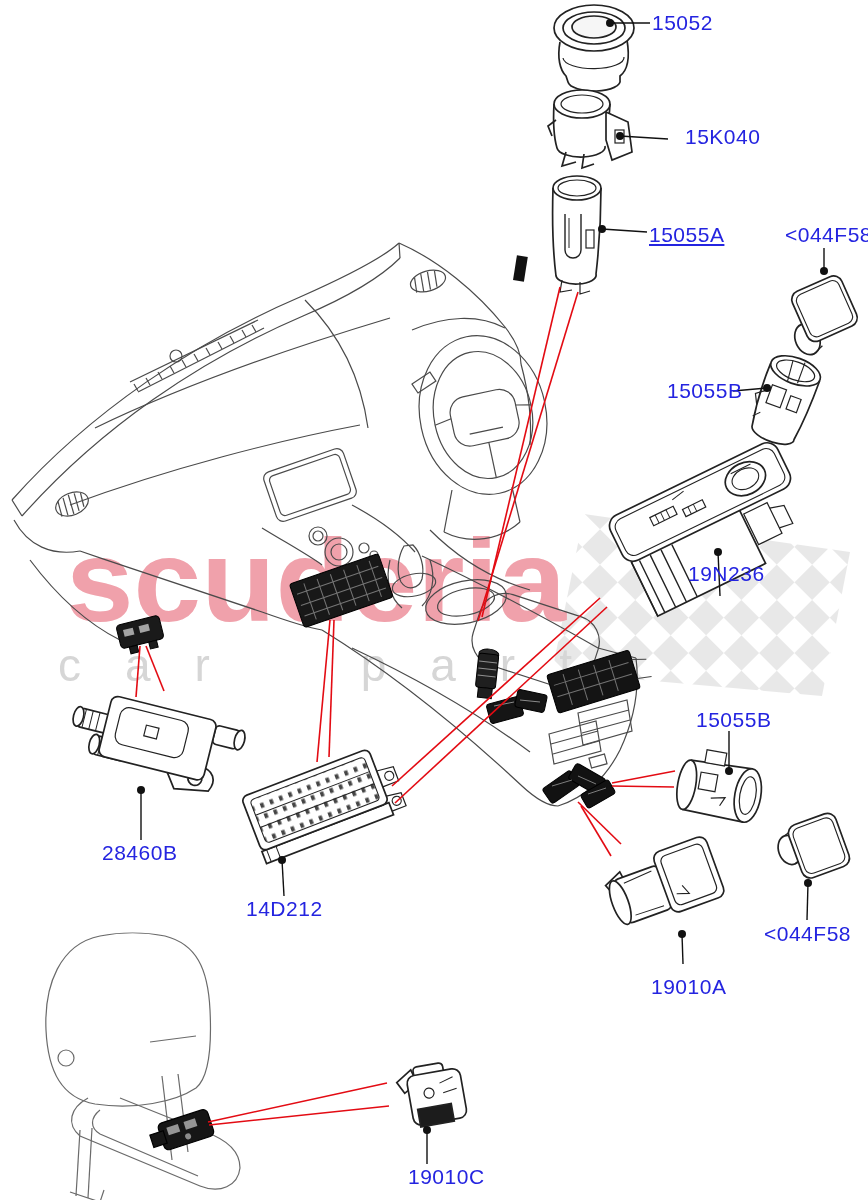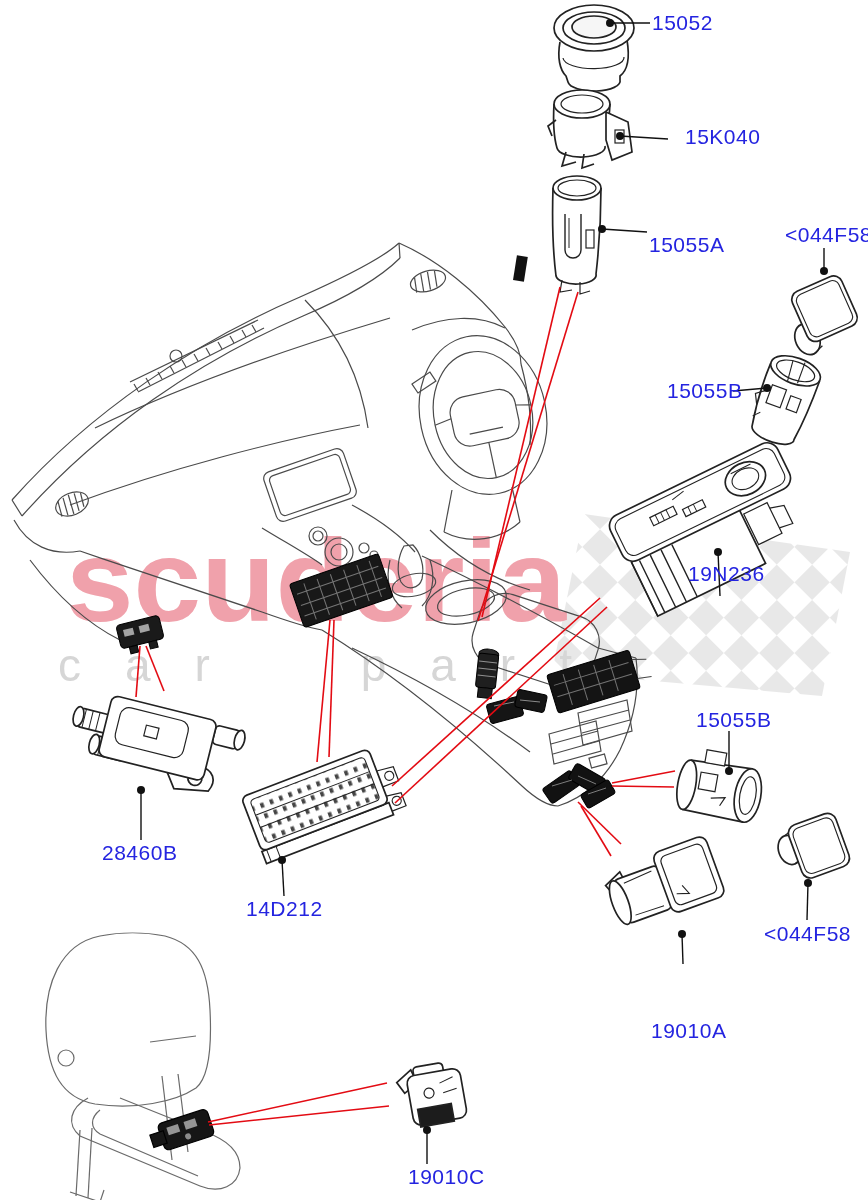--- a/index.html
+++ b/index.html
@@ -436,23 +436,23 @@
         </g>
     <g>
           <path d="M 427 1130 L 427 1164"></path>
           <circle cx="427" cy="1130" r="4" stroke="none"></circle>
         </g>
   </g>
 </svg>
 
   <div class="part-label" style="left:652px;top:12px;">15052</div>
   <div class="part-label" style="left:671px;top:126px;margin-left:14px;">15K040</div>
-  <div class="part-label" style="left:649px;top:234px;">15055A</div>
+  <div class="part-label" style="left:649px;top:224px;text-decoration:underline;">15055A</div>
   <div class="part-label" style="left:785px;top:224px;">&lt;044F58</div>
   <div class="part-label" style="left:667px;top:380px;">15055B</div>
   <div class="part-label" style="left:688px;top:563px;">19N236</div>
   <div class="part-label" style="left:102px;top:842px;">28460B</div>
   <div class="part-label" style="left:246px;top:898px;">14D212</div>
   <div class="part-label" style="left:696px;top:709px;">15055B</div>
   <div class="part-label" style="left:764px;top:923px;">&lt;044F58</div>
-  <div class="part-label" style="left:651px;top:1020px;">19010A</div>
+  <div class="part-label" style="left:651px;top:976px;">19010A</div>
   <div class="part-label" style="left:408px;top:1166px;">19010C</div>
 </div>
 
 </body></html>

